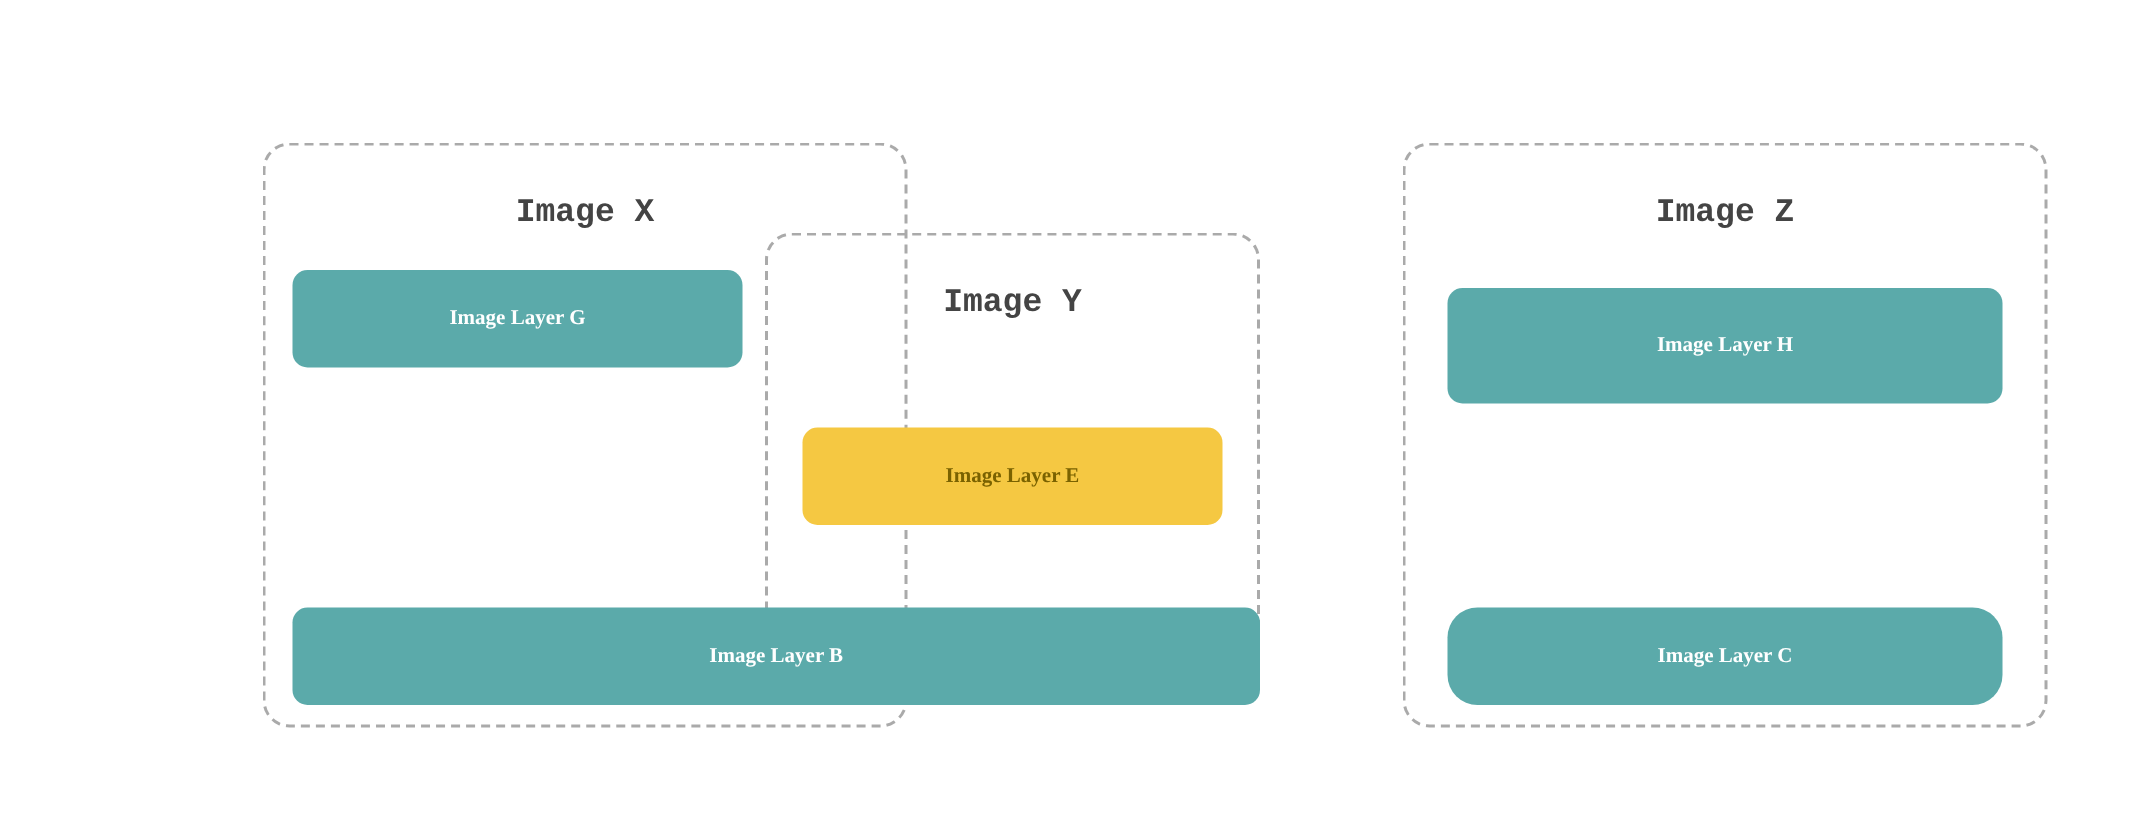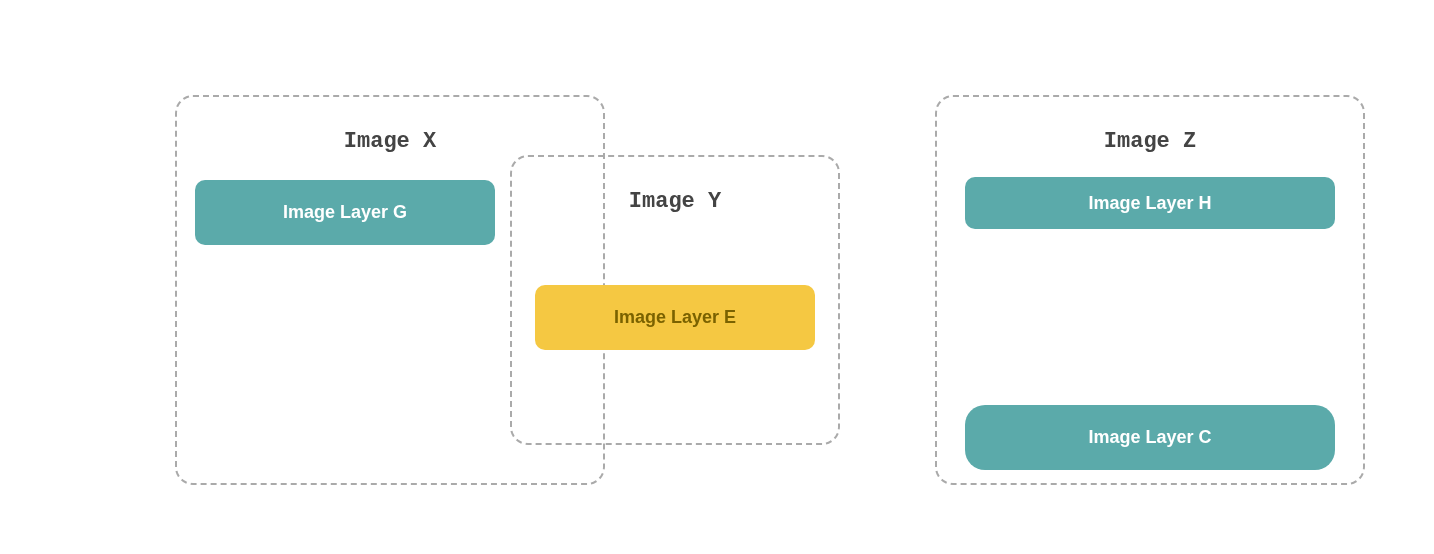--- a/index.html
+++ b/index.html
@@ -62,22 +62,22 @@
       font-family: 'Courier New', Courier, monospace;
     }
 
     
     .layer-pill {
       position: absolute;
       border-radius: 10px;
       display: flex;
       align-items: center;
       justify-content: center;
-      font-family: Liberation Sans, sans-serif;
-      font-size: 18px;
+      font-family: Liberation Serif, serif;
+      font-size: 14px;
       font-weight: bold;
       color: #ffffff;
     }
 
     .color-teal   { background-color: #5baaaa; }
     .color-pink   { background-color: #f08080; }
     .color-yellow { background-color: #f5c842; color: #7a6200; }
 
     
     
@@ -108,23 +108,23 @@
     .pill-e {
       left: 420px;
       top: 210px;
       width: 280px;
       height: 65px;
     }
 
     
     .pill-h {
       left: 850px;
-      top: 102px;
+      top: 117px;
       width: 370px;
-      height: 52px;
+      height: 77px;
     }
 
     
     .pill-f {
       left: 850px;
       top: 210px;
       width: 370px;
       height: 65px;
     }
 
@@ -160,20 +160,23 @@
 
   <div class="dashed-box box-z">
     <span class="box-title">Image Z</span>
   </div>
 
   <div class="layer-pill pill-g color-teal">
     <span>Image Layer G</span>
   </div>
 
 
+  <div class="layer-pill pill-b color-teal">
+    <span>Image Layer B</span>
+  </div>
 
   <div class="layer-pill pill-e color-yellow">
     <span>Image Layer E</span>
   </div>
 
   <div class="layer-pill pill-h color-teal">
     <span>Image Layer H</span>
   </div>
 
 

